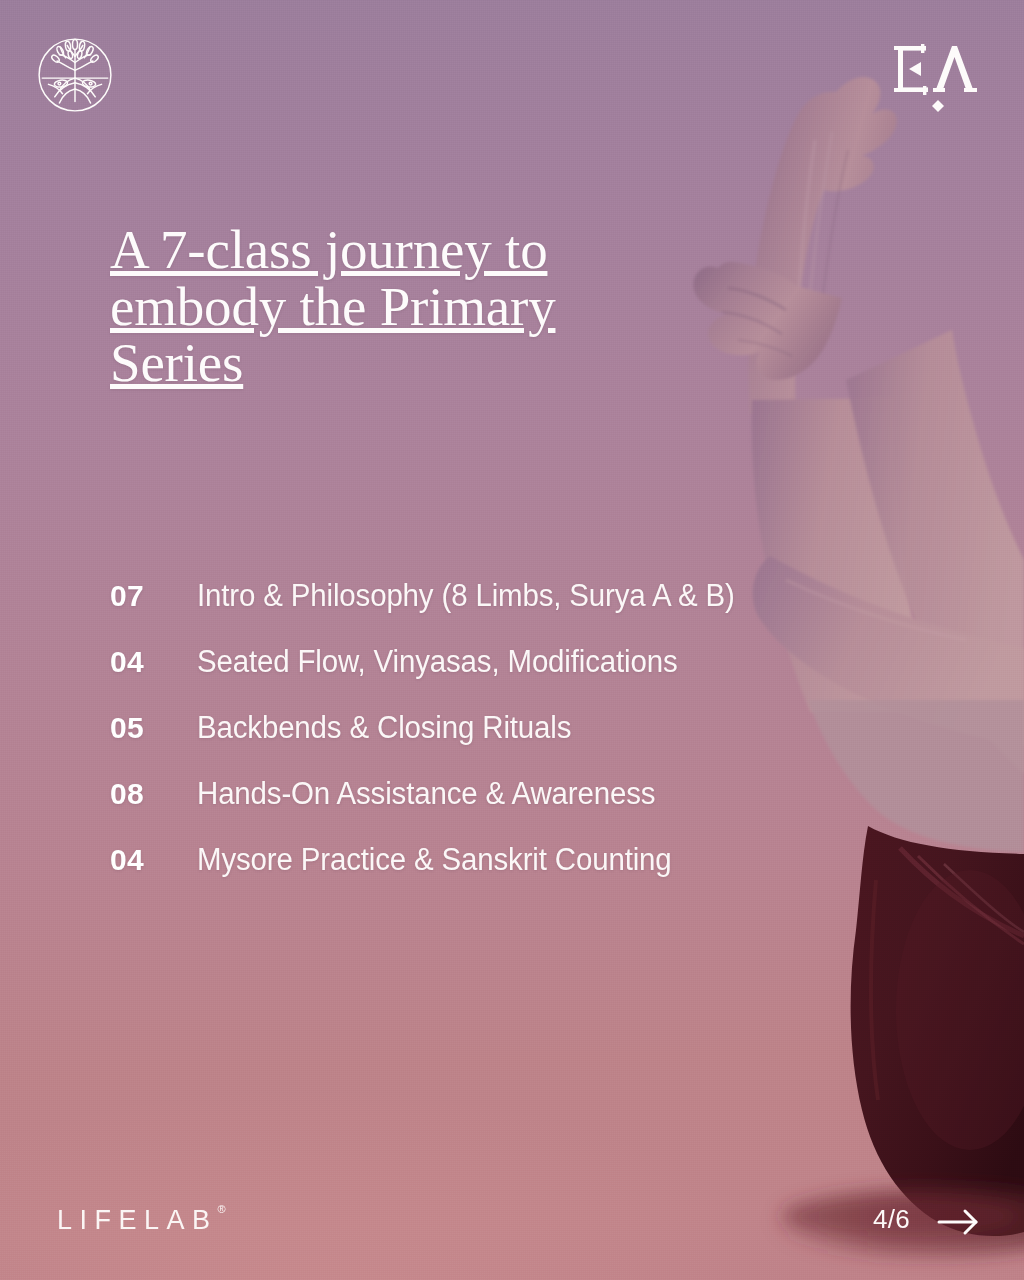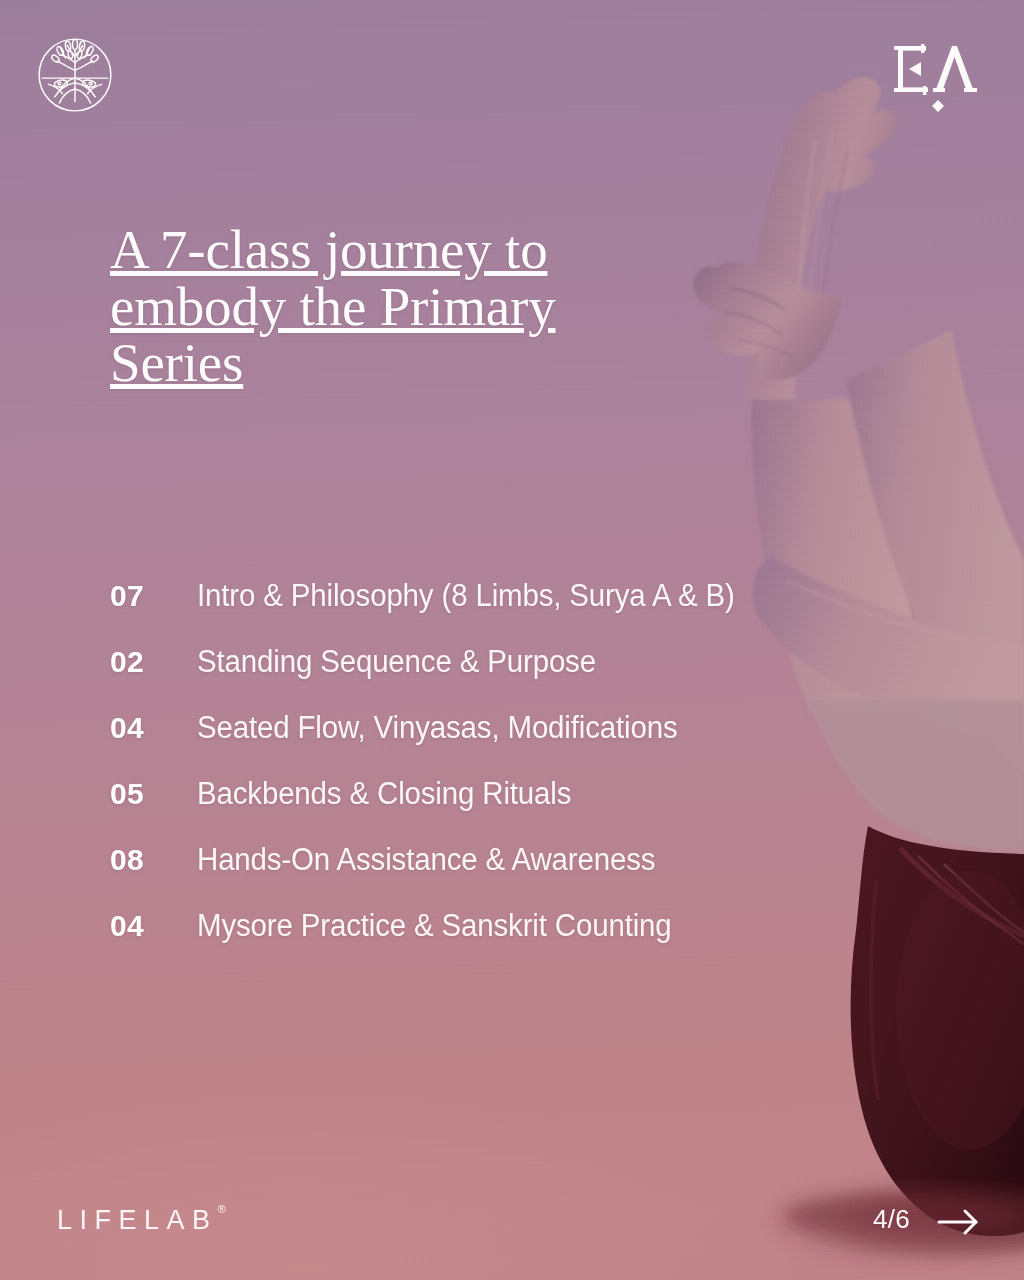--- a/index.html
+++ b/index.html
@@ -349,24 +349,20 @@
   </svg>
 
   <h1 class="headline">A 7-class journey to embody the Primary Series</h1>
 
   <ul class="list">
     <li class="list-item">
       <span class="item-num">07</span>
       <span class="item-label">Intro &amp; Philosophy (8 Limbs, Surya A &amp; B)</span>
     </li>
     <li class="list-item">
-      <span class="item-num">02</span>
-      <span class="item-label">Standing Sequence &amp; Purpose</span>
-    </li>
-    <li class="list-item">
       <span class="item-num">04</span>
       <span class="item-label">Seated Flow, Vinyasas, Modifications</span>
     </li>
     <li class="list-item">
       <span class="item-num">05</span>
       <span class="item-label">Backbends &amp; Closing Rituals</span>
     </li>
     <li class="list-item">
       <span class="item-num">08</span>
       <span class="item-label">Hands-On Assistance &amp; Awareness</span>

